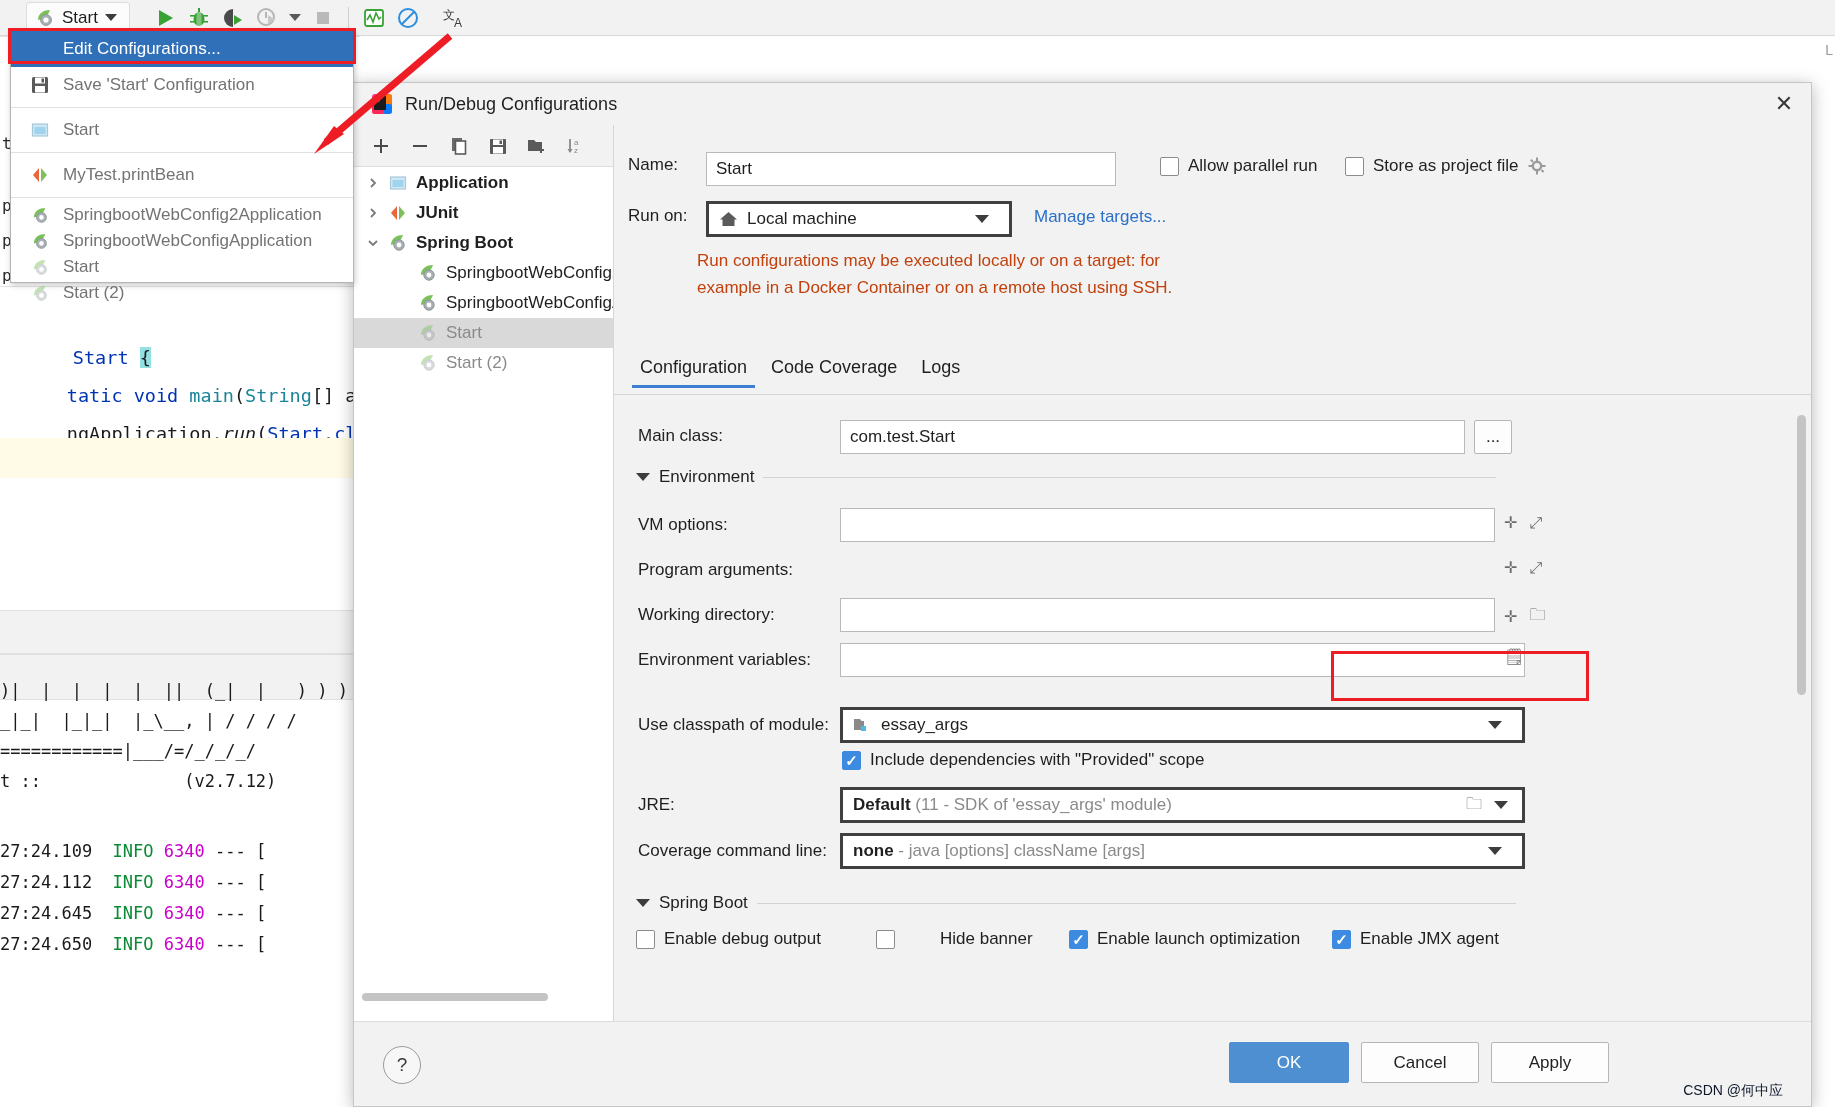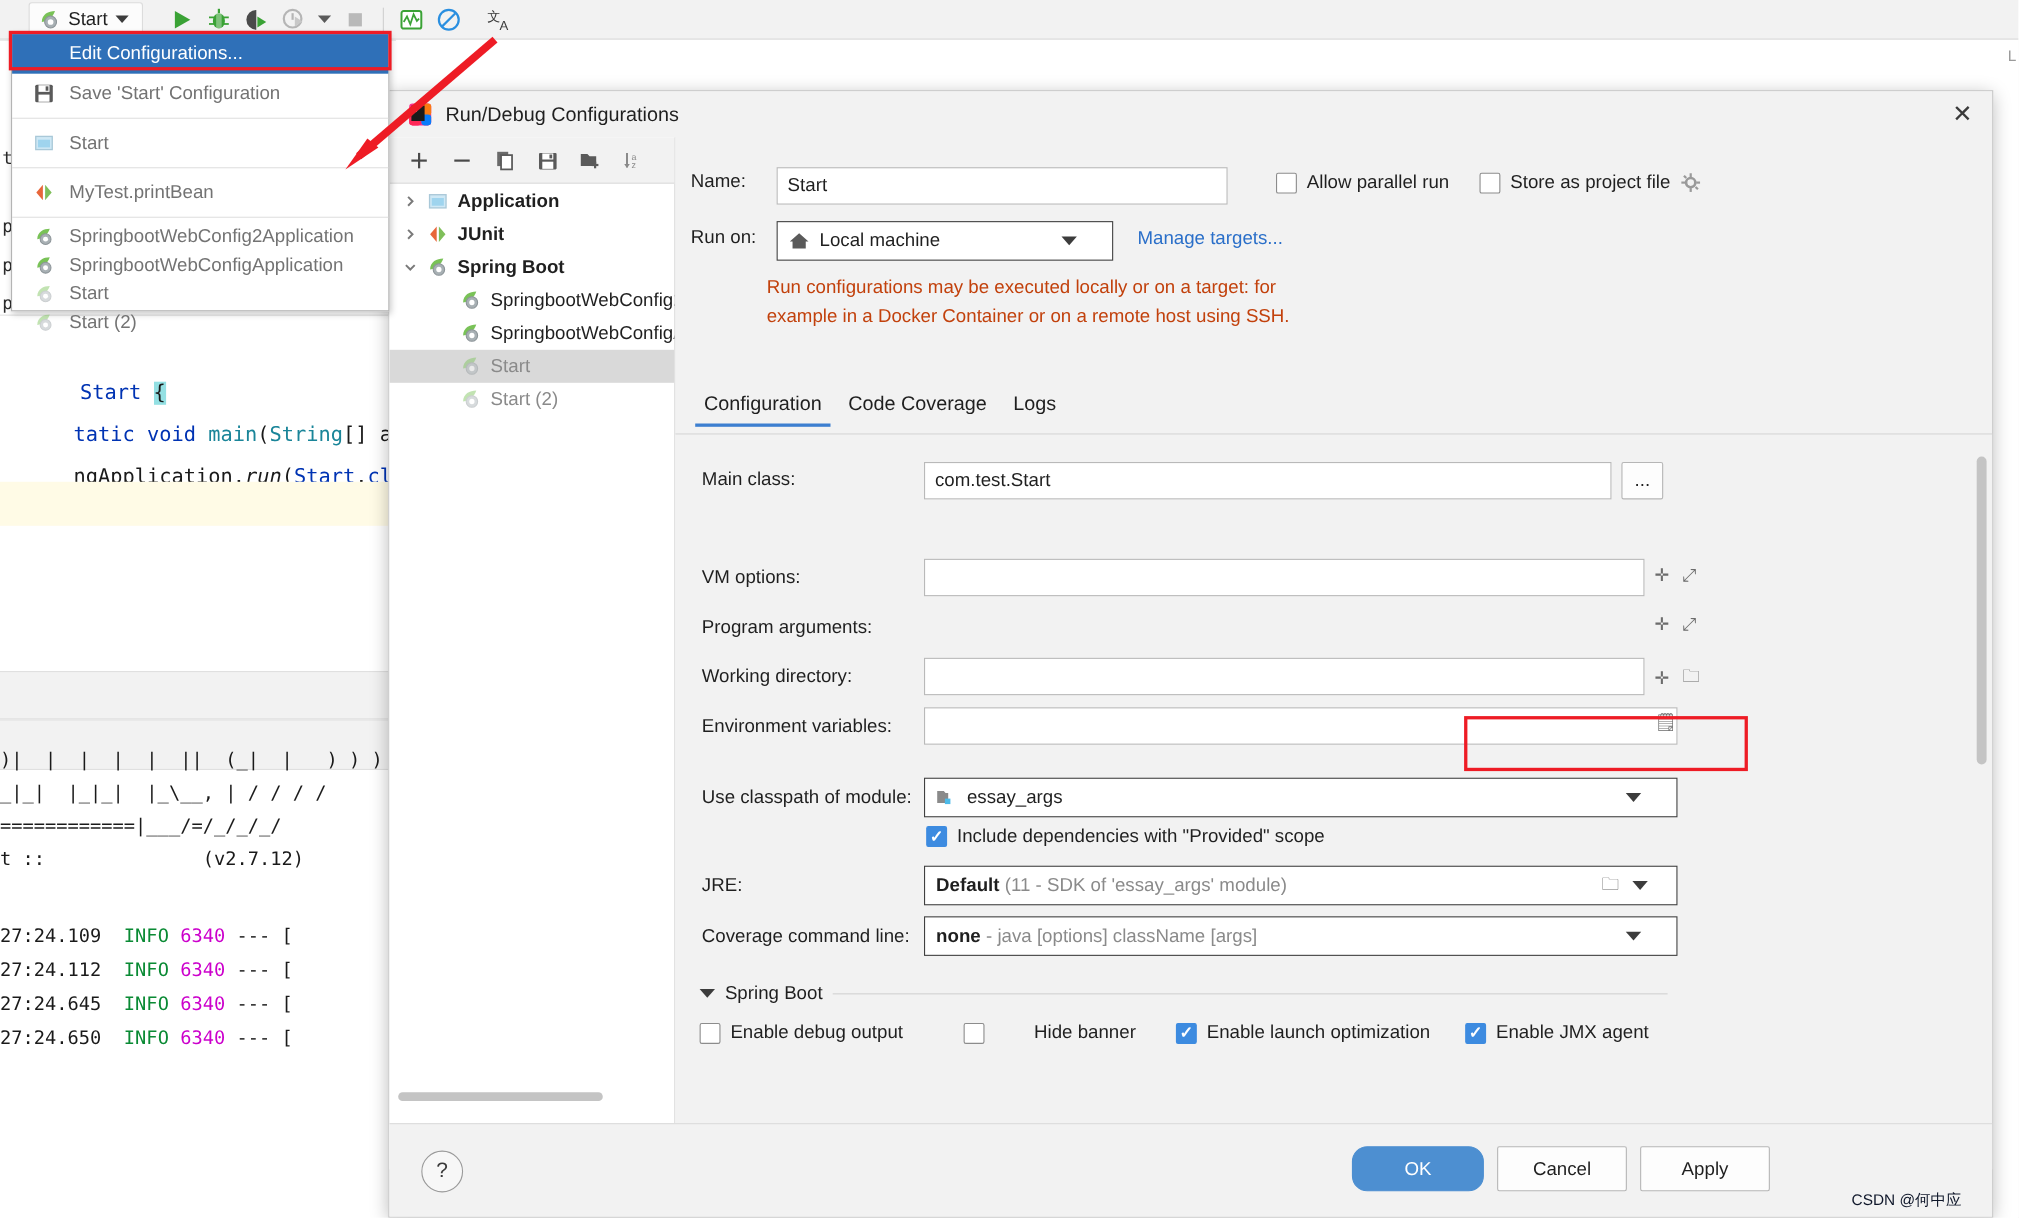--- a/index.html
+++ b/index.html
@@ -110,22 +110,22 @@
   
   .form-pane { flex:1; position:relative; background:#f2f2f2; }
   .row { position:absolute; display:flex; align-items:center; }
   .flabel { font-size:17px; color:#1f1f1f; }
   .tinput {
     background:#ffffff; border:1px solid #b9b9b9; height:34px; font-size:17px;
     color:#1f1f1f; display:flex; align-items:center; padding:0 9px;
   }
   .tinput.mono { font-family:"DejaVu Sans Mono", monospace; font-size:16px; }
   .combo {
-    background:#ffffff; border:1px solid #404040; height:36px; font-size:17px;
-    color:#1f1f1f; display:flex; align-items:center; padding:0 24px 0 10px; gap:8px;
+    background:#ffffff; border:3px solid #404040; height:36px; font-size:17px;
+    color:#1f1f1f; display:flex; align-items:center; padding:0 12px 0 10px; gap:8px;
     justify-content:space-between;
   }
   .combo-caret { width:0;height:0;border-left:7px solid transparent;border-right:7px solid transparent;
                  border-top:8px solid #3c3c3c; margin-right:8px; }
   .hint { font-size:17px; color:#c2410c; line-height:27px; }
   .link { font-size:17px; color:#2a6fc9; }
   .cbox { width:19px;height:19px;border:1px solid #8c8c8c;background:#fff;border-radius:2px;
           display:inline-flex;align-items:center;justify-content:center;flex:0 0 19px; }
   .cbox.on { background:#3d8be0; border-color:#3d8be0; }
   .cbox.on::after { content:"✓"; color:#fff; font-size:15px; line-height:1; font-weight:bold; }
@@ -579,20 +579,25 @@
           <div class="vscroll"></div>
 
           <span class="flabel" style="position:absolute; left:24px; top:31px;">Main class:</span>
           <div class="tinput" style="position:absolute; left:226px; top:25px; width:625px;">
             <span>com.test.Start</span>
           </div>
           <div class="btn" style="position:absolute; left:860px; top:25px; width:38px; height:34px;">
             <span>...</span>
           </div>
 
+          <div class="section-head" style="left:22px; top:72px; width:860px;">
+            <span class="sec-caret"></span>
+            <span class="sec-label">Environment</span>
+            <span class="sec-rule" style="flex:1;"></span>
+          </div>
 
           <span class="flabel" style="position:absolute; left:24px; top:120px;">VM options:</span>
           <div class="tinput" style="position:absolute; left:226px; top:113px; width:655px;">
             <span></span>
           </div>
           <div class="field-adorn" style="left:890px; top:118px;">
             <span class="exp-ico">✛</span>
             <span class="exp-ico">⤢</span>
           </div>
 
@@ -680,21 +685,21 @@
             <span class="cbl">Enable JMX agent</span>
           </div>
         </div>
       </div>
     </div>
 
     <div class="redbox-args"></div>
 
     <div class="dlg-footer">
       <div class="help-btn">?</div>
-      <div class="btn primary" style="left:875px; width:120px;border-radius:14px;">
+      <div class="btn primary" style="left:875px; width:120px;">
         <span>OK</span>
       </div>
       <div class="btn" style="left:1007px; width:118px;">
         <span>Cancel</span>
       </div>
       <div class="btn" style="left:1137px; width:118px;">
         <span>Apply</span>
       </div>
       <div class="watermark">CSDN @何中应</div>
     </div>

